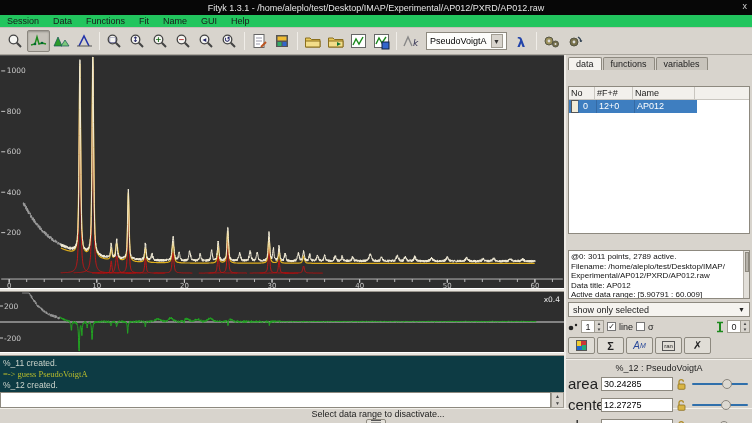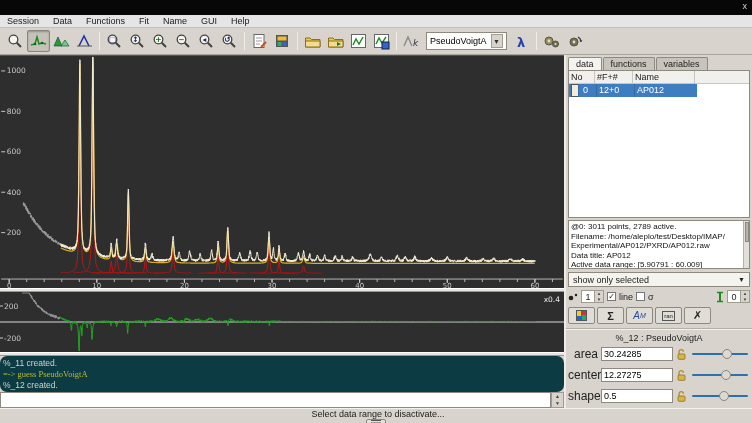--- a/index.html
+++ b/index.html
@@ -3,56 +3,56 @@
 <meta charset="utf-8">
 <style>
   * { margin:0; padding:0; box-sizing:border-box; }
   html,body { width:752px; height:423px; font-family:"Liberation Sans",sans-serif; background:#d8d4cd; overflow:hidden; }
   .abs { position:absolute; }
   
   #titlebar { left:0; top:0; width:752px; height:15px; background:#070707; color:#e6e6e6;
     font-size:9px; display:flex; align-items:center; justify-content:center; }
   #close-btn { position:absolute; right:5px; top:1px; color:#cfcfcf; font-size:9px; cursor:default; }
   
-  #menubar { left:0; top:15px; width:752px; height:13px; background:#e5e5e5; display:flex; align-items:center; gap:14px; padding-left:7px; font-size:9px; color:#1a1a1a; border-bottom:1px solid #c4c0b8;}
+  #menubar { left:0; top:15px; width:752px; height:13px; background:#22c55e; display:flex; align-items:center; gap:14px; padding-left:7px; font-size:9px; color:#1a1a1a; border-bottom:1px solid #c4c0b8;}
   .menu-item { cursor:default; }
   
   #toolbar { left:0; top:28px; width:752px; height:27px; background:#d8d4cd; display:flex; align-items:center; padding-left:4px; border-bottom:1px solid #a9a59d; }
   .tb-btn { width:23px; height:22px; display:flex; align-items:center; justify-content:center; background:transparent; border:1px solid transparent; border-radius:2px; font-size:12px; color:#333; }
   .tb-btn.pressed { background:#c6c2ba; border:1px solid #8a867e; box-shadow:inset 0 1px 2px rgba(0,0,0,.25); }
   .tb-sep { width:1px; height:18px; background:#aaa69e; border-right:1px solid #f0ede8; margin:0 3px; }
   #fn-type-combo { height:18px; background:#fdfdfb; border:1px solid #8d897f; display:flex; align-items:center; font-size:9px; padding:0 3px; margin:0 3px; }
   #fn-type-combo .arrow-box { width:12px; height:14px; margin-left:4px; background:#d8d4cd; border:1px solid #a09c92; display:flex; align-items:center; justify-content:center; font-size:7px; color:#333; }
   
   #main-plot { left:0; top:55px; width:564px; height:233px; background:#2e2e2e; border-top:1px solid #555; }
   #sep1 { left:0; top:288px; width:564px; height:4px; background:#e9e6e0; border-top:1px solid #fff; border-bottom:1px solid #9b978f; }
   #aux-plot { left:0; top:292px; width:564px; height:60px; background:#2e2e2e; }
   #sep2 { left:0; top:352px; width:564px; height:4px; background:#e9e6e0; border-top:1px solid #fff; border-bottom:1px solid #9b978f; }
   svg text { font-family:"DejaVu Sans",sans-serif; }
   
-  #log { left:0; top:356px; width:564px; height:36px; background:#0d3b44; padding:2px 0 0 3px; font-size:8.5px; line-height:11px; overflow:hidden;border-radius:7px; }
+  #log { left:0; top:356px; width:564px; height:36px; background:#0d3b44; padding:2px 0 0 3px; font-size:8.5px; line-height:11px; overflow:hidden; }
   .log-info { color:#ccd4cc; }
   .log-command { color:#b9bd2c;font-family:Liberation Serif, serif; }
   #input-row { left:0; top:392px; width:564px; height:16px; background:#d8d4cd; display:flex; }
   #cmd-input { flex:1; height:16px; border:1px solid #8d897f; background:#fff; font-size:9px; padding:0 3px; font-family:"Liberation Sans",sans-serif; }
   .spinner { width:13px; height:16px; background:#d8d4cd; border:1px solid #a09c92; display:flex; flex-direction:column; }
   .spinner span { flex:1; font-size:5px; line-height:7px; text-align:center; color:#444; }
   
   #statusbar { left:0; top:408px; width:752px; height:15px; background:#d8d4cd; border-top:1px solid #f3f1ec; display:flex; align-items:center; font-size:9px; color:#222;flex-direction:column; }
   #status-msg { padding-left:4px; flex:0 0 auto; }
   .sb-groove { width:2px; height:11px; border-left:1px solid #a9a59d; border-right:1px solid #f3f1ec; margin:0 4px; }
   #kbd-btn { width:20px; height:12px; border:1px solid #8d897f; border-radius:2px; background:#e4e1da; display:flex; align-items:center; justify-content:center; }
   #kbd-btn .bars { width:10px; height:6px; background:linear-gradient(#555 1px,transparent 1px,transparent 2px,#555 3px,transparent 3px,transparent 4px,#555 5px,transparent 5px); }
   #activate-hint { display:flex; align-items:center; gap:3px; margin-left:8px; }
   
   #sidebar { left:564px; top:55px; width:188px; height:353px; background:#d8d4cd; border-left:2px solid #efece7; }
   #tabstrip { display:flex; padding:2px 0 0 2px; height:15px; font-size:9px; }
   .tab { padding:1px 7px 0 7px; border:1px solid #8d897f; border-bottom:none; border-radius:2px 2px 0 0; background:#c8c4bc; margin-right:1px; color:#222; }
   .tab.active { background:#f5f3ef; }
-  #list-box { margin:0 2px; height:148px; background:#fff; border:1px solid #8d897f; font-size:9px; }
+  #list-box { margin:16px 2px; height:148px; background:#fff; border:1px solid #8d897f; font-size:9px; }
   #tbl-header { display:flex; height:13px; border-bottom:1px solid #c9c6c0; color:#222; background:#f2f0ec; }
   #tbl-header div { padding:1px 2px; border-right:1px solid #c9c6c0; }
   .col-no { width:26px; } .col-f { width:38px; } .col-name { width:62px; }
   #tbl-row { display:flex; height:13px; background:#3e7ec0; color:#fff; align-items:center; width:128px; }
   #tbl-row div { padding:0 2px; border-right:1px solid #356aa4; height:13px; line-height:13px; }
   #swatch { width:8px; height:8px; background:#f2ecd8; border:1px solid #555; margin:0 2px; flex:0 0 auto; }
   #info-box { margin:2px 2px 0 2px; height:49px; background:#fff; border:1px solid #8d897f; font-size:8px; line-height:9.6px; padding:1px 8px 0 2px; color:#111; position:relative; overflow:hidden;}
   #info-scroll { position:absolute; right:0; top:0; width:6px; height:100%; background:#e2dfd9; border-left:1px solid #b5b1a9;}
   #info-scroll .thumb { width:4px; height:20px; background:#b7b3ab; margin:1px auto; border:1px solid #8d897f;}
   #filter-combo { margin:3px 2px 0 2px; height:15px; border:1px solid #8d897f; background:#f5f3ef; font-size:9px; display:flex; align-items:center; justify-content:space-between; padding:0 4px; color:#222; }
@@ -60,30 +60,31 @@
   .chk { width:9px; height:9px; background:#fff; border:1px solid #777; font-size:8px; line-height:8px; text-align:center; color:#222; }
   .spin-sm { display:flex; height:13px; border:1px solid #a09c92; background:#fff; font-size:9px; }
   .spin-sm .val { width:12px; text-align:center; line-height:12px;}
   .spin-sm .arr { width:9px; background:#d8d4cd; border-left:1px solid #a09c92; display:flex; flex-direction:column; }
   .spin-sm .arr span { flex:1; font-size:4.5px; line-height:5.5px; text-align:center; color:#444;}
   #btn-row { display:flex; gap:2px; margin:3px 2px 0 2px; }
   .sq-btn { width:27px; height:17px; background:#e0ddd6; border:1px solid #8d897f; border-radius:2px; display:flex; align-items:center; justify-content:center; font-size:11px; color:#222; }
   #func-div { margin-top:4px; border-top:1px solid #b5b1a9; border-bottom:1px solid #f3f1ec; }
   #func-title { text-align:center; font-size:9px; margin-top:3px; color:#222; }
   .param-row { display:flex; align-items:center; height:21px; padding:0 2px; gap:3px; }
-  .param-label { width:30px; text-align:right; font-size:12px; color:#222; }
+  .param-label { width:30px; text-align:right; font-size:15px; color:#222; }
   .param-input { width:72px; height:14px; border:1px solid #8d897f; background:#fff; font-size:9px; padding:0 2px; font-family:"Liberation Sans",sans-serif; }
   .slider { position:relative; flex:1; height:14px; }
   .slider .track { position:absolute; left:2px; right:2px; top:6.5px; height:2px; background:#2f6fab; border-radius:1px;}
   .slider .thumb { position:absolute; top:2px; width:10px; height:10px; border-radius:50%; background:#dcd9d2; border:1px solid #8a867e; }
 </style>
 </head>
 <body>
 
 <div id="titlebar" class="abs">
+  <span>Fityk 1.3.1 - /home/aleplo/test/Desktop/IMAP/Experimental/AP012/PXRD/AP012.raw</span>
   <span id="close-btn">x</span>
 </div>
 
 <div id="menubar" class="abs">
     <span class="menu-item">Session</span>
     <span class="menu-item">Data</span>
     <span class="menu-item">Functions</span>
     <span class="menu-item">Fit</span>
     <span class="menu-item">Name</span>
     <span class="menu-item">GUI</span>

